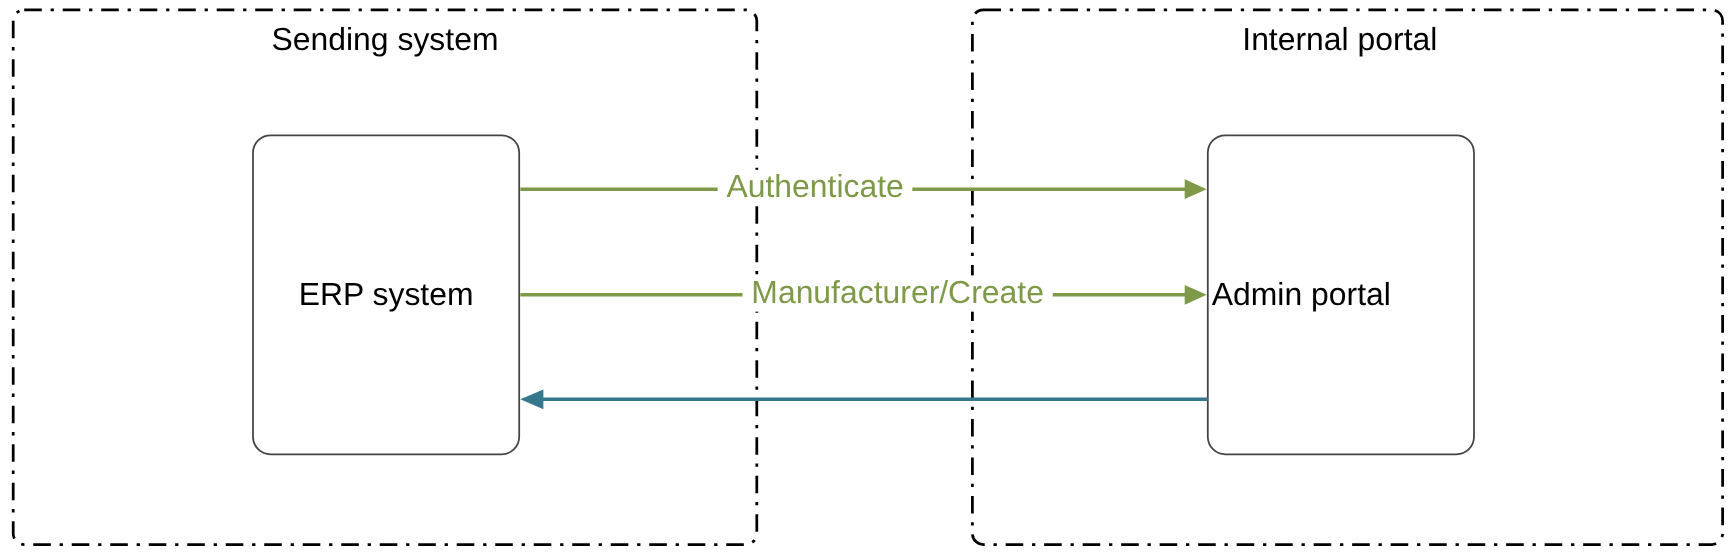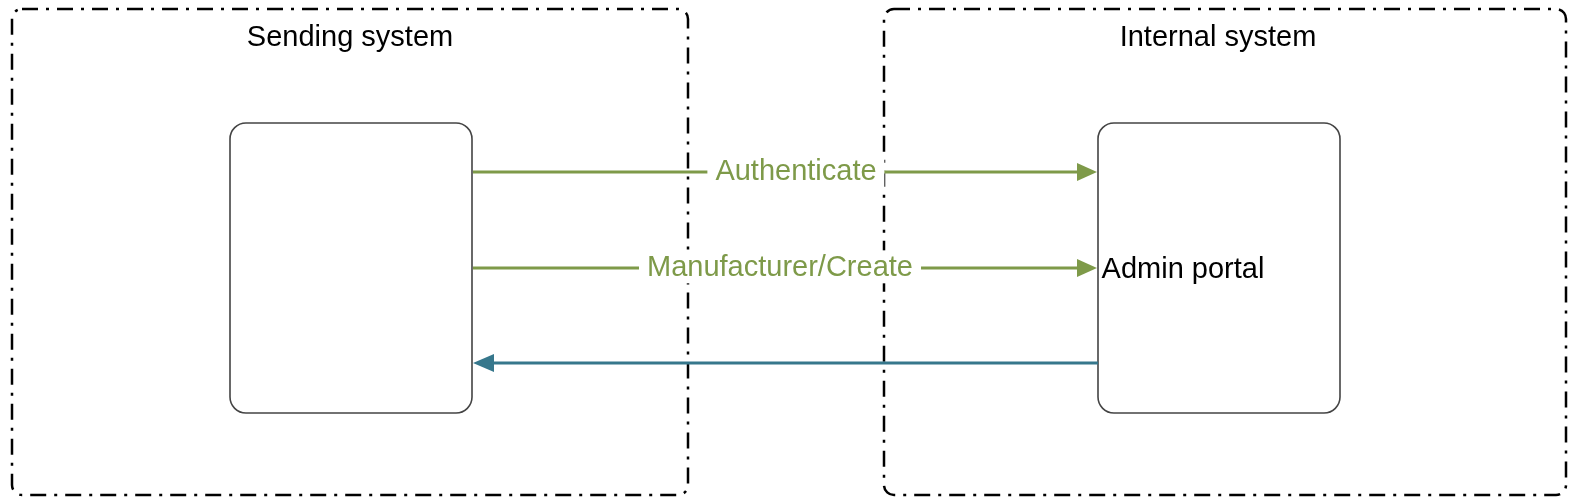--- a/index.html
+++ b/index.html
@@ -53,23 +53,24 @@
 
     <line x1="473" y1="268" x2="1079" y2="268" stroke="#7e9a49" stroke-width="3.2"></line>
     <polygon points="1097,268 1077,259 1077,277" fill="#7e9a49"></polygon>
 
     <line x1="1098" y1="363" x2="492" y2="363" stroke="#36778c" stroke-width="3.2"></line>
     <polygon points="473,363 494,354 494,372" fill="#36778c"></polygon>
   </svg>
 
   <div class="label" style="left:350px; top:37px;">Sending system</div>
 
-  <div class="label" style="left:1218px; top:37px;">Internal system</div>
+  <div class="label" style="left:1218px; top:37px;">Internal portal</div>
 
+  <div class="label" style="left:351px; top:269px;">ERP system</div>
 
   <div class="label" style="left:1183px; top:269px;">Admin portal</div>
 
-  <div class="label arrow-label green" style="left:796px; top:171px;">Authenticate</div>
+  <div class="label arrow-label green" style="left:741px; top:171px;">Authenticate</div>
 
-  <div class="label arrow-label green" style="left:780px; top:267px;">Manufacturer/Create</div>
+  <div class="label arrow-label green" style="left:816px; top:267px;">Manufacturer/Create</div>
 
 
 </div>
 
 </body></html>

